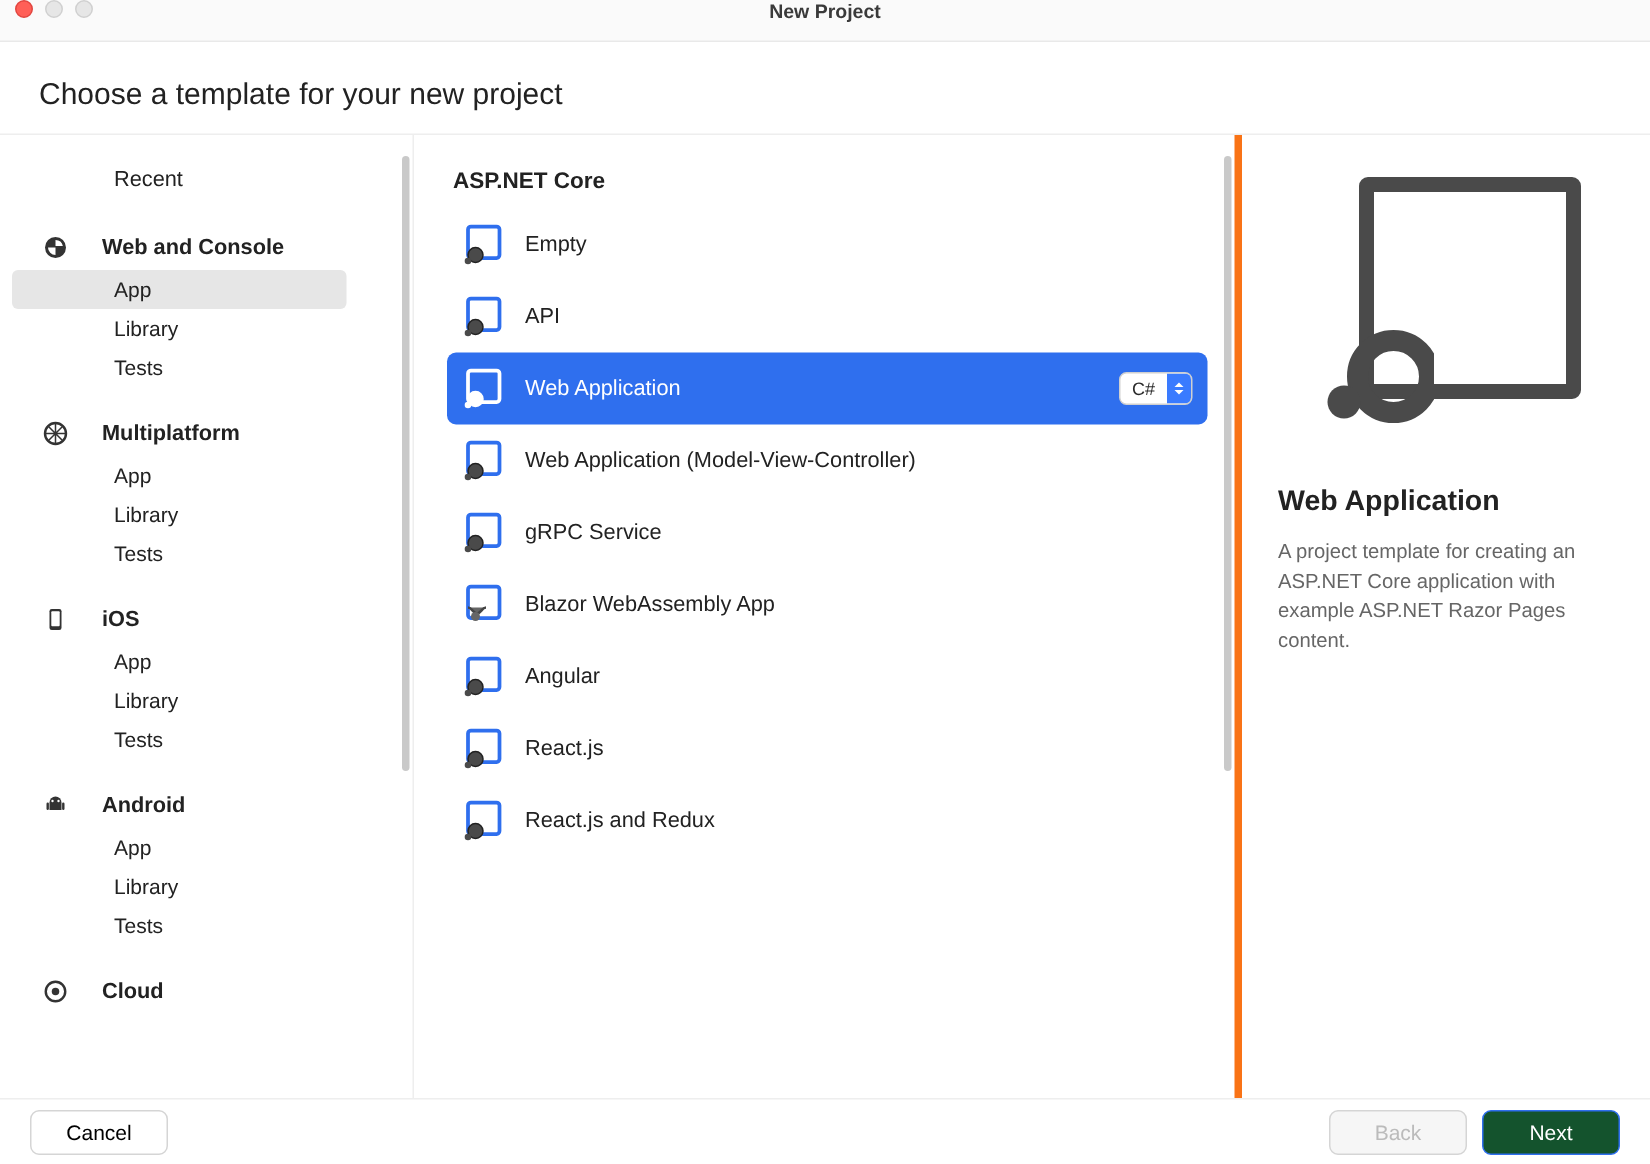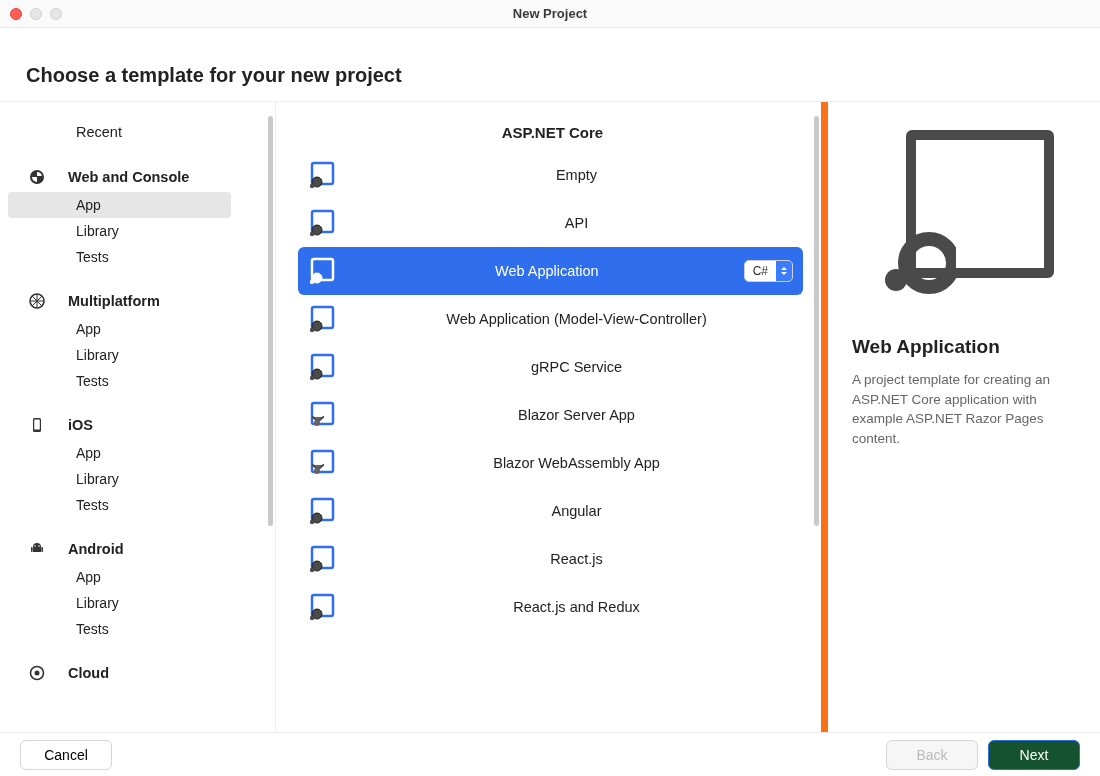--- a/index.html
+++ b/index.html
@@ -1,48 +1,48 @@
 <!DOCTYPE html>
 <html><head>
 <meta charset="utf-8">
 <style>
   * { box-sizing: border-box; margin: 0; padding: 0; }
   html, body { width: 1100px; height: 776px; font-family: -apple-system, "Helvetica Neue", Arial, sans-serif; background: #fff; overflow: hidden; color: #222; }
   .window { width: 1100px; height: 776px; display: flex; flex-direction: column; }
   
-  .titlebar { height: 28px; display: flex; align-items: center; position: relative; border-bottom: 1px solid #e9e9e9; background: #fafafa; }
+  .titlebar { height: 28px; display: flex; position: relative; border-bottom: 1px solid #e9e9e9; background: #fafafa; }
   .traffic { display: flex; gap: 8px; padding-left: 10px; }
   .tl { width: 12px; height: 12px; border-radius: 50%; border: 1px solid rgba(0,0,0,.1); }
   .tl.red { background: #ff5f57; border-color: #e24640; }
   .tl.grey { background: #e6e6e6; border-color: #d0d0d0; }
   .titlebar .title { position: absolute; left: 0; right: 0; text-align: center; font-size: 13px; font-weight: 600; color: #3a3a3a; pointer-events: none; }
 
   
   .heading { padding: 24px 26px 14px 26px; border-bottom: 1px solid #eee; }
-  .heading h1 { font-size: 20px; font-weight: 700; margin-top: 12px; }
+  .heading h1 { font-size: 20px; font-weight: 400; }
 
   
   .main { flex: 1; display: flex; min-height: 0; }
 
   
   .sidebar-wrap { width: 276px; display: flex; border-right: 1px solid #eee; }
   .sidebar { flex: 1; padding-top: 22px; overflow: hidden; }
   .scrollbar { width: 8px; background: transparent; display: flex; align-items: flex-start; padding-top: 14px; }
   .scrollbar .thumb { width: 5px; height: 410px; background: #c9c9c9; border-radius: 3px; margin-left: 1px; }
   .sb-item, .sb-heading { display: flex; align-items: center; height: 26px; font-size: 14.5px; padding-left: 52px; cursor: default; gap: 16px; }
   .sb-heading { font-weight: 700; height: 30px; }
   .sb-heading .icon { width: 18px; margin-left: -24px; margin-right: 6px; display: inline-flex; justify-content: center; }
   .sb-item { padding-left: 76px; font-size: 14px; }
   .sb-sub { padding-left: 76px; }
   .sb-item.selected { background: #e6e6e6; border-radius: 4px; margin: 0 36px 0 8px; padding-left: 68px; }
   .group { margin-bottom: 16px; }
   .recent-row { padding-left: 76px; font-size: 14.5px; margin-bottom: 22px; }
 
   
-  .center-wrap { flex: 1; display: flex; border-right: 7px solid #f97316; min-width: 0; text-align: center; }
+  .center-wrap { flex: 1; display: flex; border-right: 5px solid #f97316; min-width: 0; }
   .center { flex: 1; padding: 22px 10px 10px 22px; overflow: hidden; }
   .cat-title { font-size: 15px; font-weight: 700; margin: 0 0 10px 4px; }
   .tmpl { display: flex; align-items: center; height: 48px; border-radius: 6px; padding-left: 8px; cursor: default; }
   .tmpl .ticon { width: 30px; height: 30px; margin-right: 14px; flex-shrink: 0; }
   .tmpl .label { font-size: 14.5px; flex: 1; }
   .tmpl.selected { background: #2f6fee; color: #fff; }
   .lang-pill { display: flex; align-items: center; background: #fff; color: #2a2a2a; border: 1px solid #d0d0d0; border-radius: 5px; height: 22px; margin-right: 10px; font-size: 12px; overflow: hidden; }
   .lang-pill .txt { padding: 0 8px; }
   .lang-pill .dd { width: 16px; height: 100%; background: #3a7bff; display: flex; flex-direction: column; align-items: center; justify-content: center; gap: 2px; }
   .lang-pill .dd::before, .lang-pill .dd::after { content: ""; width: 0; height: 0; border-left: 3px solid transparent; border-right: 3px solid transparent; }
@@ -249,28 +249,20 @@
                 <circle class="cc" cx="6" cy="26" r="2.2"></circle>
               </svg>
               <span class="label">gRPC Service</span>
             </div>
             <div class="tmpl">
               <svg class="ticon" viewBox="0 0 30 30">
                 <rect class="sq" x="6" y="3" width="21" height="21" rx="2"></rect>
                 <path class="alt" d="M6 17c3 0 3 4 6 4s3-4 6-4" fill="none" stroke="#444" stroke-width="1.8"></path>
                 <circle class="alt" cx="11" cy="23" r="3"></circle>
               </svg>
-              <span class="label">Blazor Server App</span>
-            </div>
-            <div class="tmpl">
-              <svg class="ticon" viewBox="0 0 30 30">
-                <rect class="sq" x="6" y="3" width="21" height="21" rx="2"></rect>
-                <path class="alt" d="M6 17c3 0 3 4 6 4s3-4 6-4" fill="none" stroke="#444" stroke-width="1.8"></path>
-                <circle class="alt" cx="11" cy="23" r="3"></circle>
-              </svg>
               <span class="label">Blazor WebAssembly App</span>
             </div>
             <div class="tmpl">
               <svg class="ticon" viewBox="0 0 30 30">
                 <rect class="sq" x="6" y="3" width="21" height="21" rx="2"></rect>
                 <circle class="cc" cx="11" cy="22" r="5" fill="none" stroke="currentColor"></circle>
                 <circle class="cc" cx="6" cy="26" r="2.2"></circle>
               </svg>
               <span class="label">Angular</span>
             </div>

